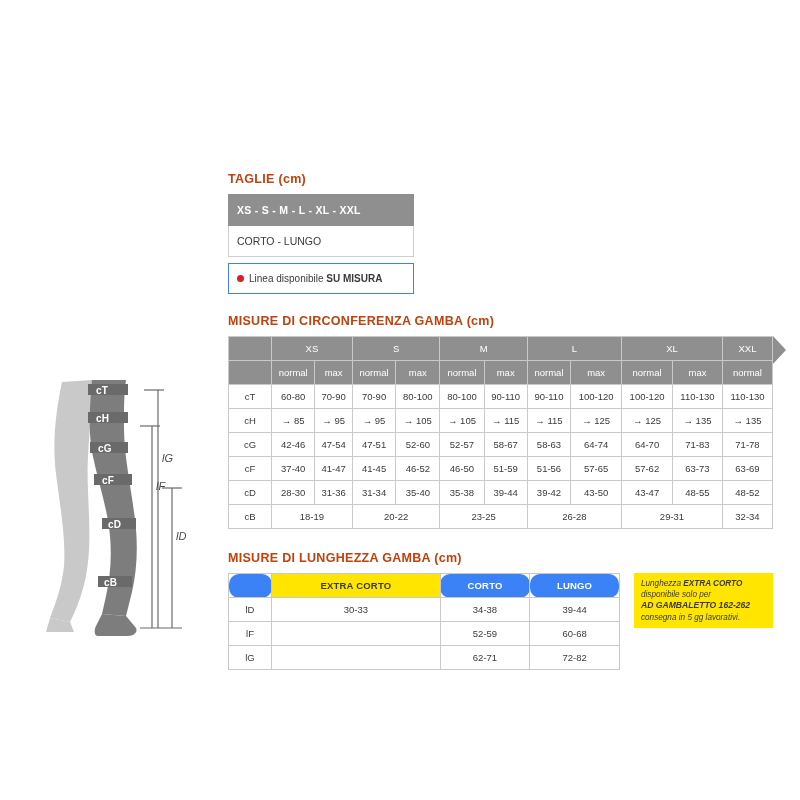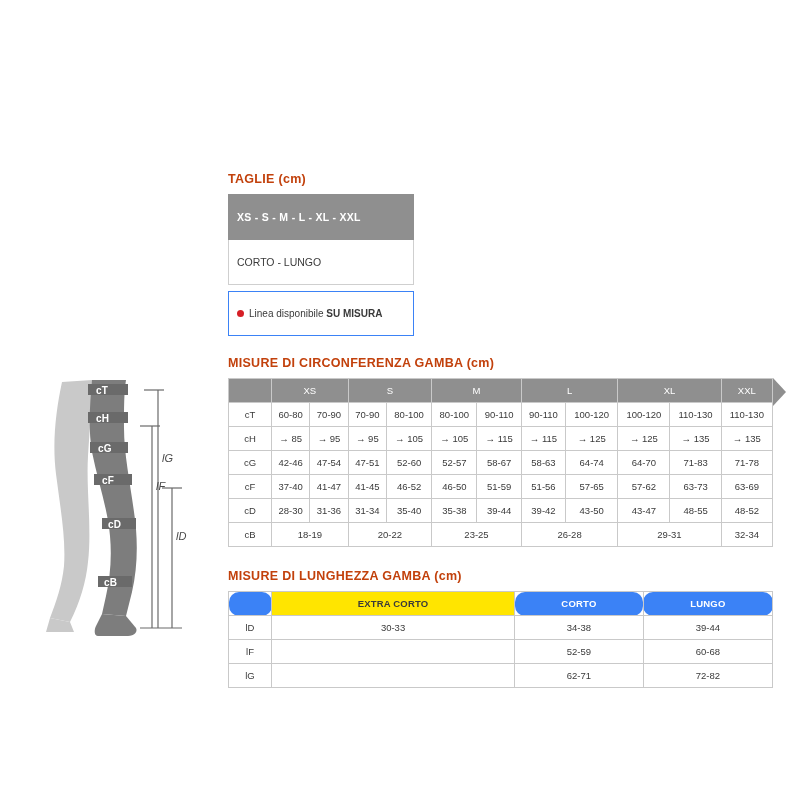--- a/index.html
+++ b/index.html
@@ -61,21 +61,21 @@
     color: #c2410c;
     letter-spacing: 0.3px;
     margin: 0 0 8px 0;
   }
 
   
   .taglie-block { margin-bottom: 20px; }
   .taglie-row {
     width: 186px;
     box-sizing: border-box;
-    padding: 16px 8px;
+    padding: 9px 8px;
     font-size: 10.5px;
     border: 1px solid #cfcfcf;
     border-top: none;
     background: #ffffff;
     color: #3a3a3a;
   }
   .taglie-row.head {
     background: #8f8f8f;
     color: #ffffff;
     font-weight: bold;
@@ -238,20 +238,34 @@
           <thead>
             <tr id="circ-size-row">
               <th class="hdr-gray"></th>
             <th class="hdr-gray" colspan="2">XS</th>
                 <th class="hdr-gray" colspan="2">S</th>
                 <th class="hdr-gray" colspan="2">M</th>
                 <th class="hdr-gray" colspan="2">L</th>
                 <th class="hdr-gray" colspan="2">XL</th>
                 <th class="hdr-gray" colspan="1">XXL</th>
               </tr>
+            <tr id="circ-sub-row">
+              <th class="hdr-gray"></th>
+            <th class="hdr-gray">normal</th>
+                <th class="hdr-gray">max</th>
+                <th class="hdr-gray">normal</th>
+                <th class="hdr-gray">max</th>
+                <th class="hdr-gray">normal</th>
+                <th class="hdr-gray">max</th>
+                <th class="hdr-gray">normal</th>
+                <th class="hdr-gray">max</th>
+                <th class="hdr-gray">normal</th>
+                <th class="hdr-gray">max</th>
+                <th class="hdr-gray">normal</th>
+              </tr>
           </thead>
           <tbody id="circ-body">
               <tr>
                 <td class="rowlabel">cT</td>
                 <td>60-80</td>
                 <td>70-90</td>
                 <td>70-90</td>
                 <td>80-100</td>
                 <td>80-100</td>
                 <td>90-110</td>
@@ -358,17 +372,23 @@
               </tr>
               <tr>
                 <td class="rowlabel">lG</td>
                 <td></td>
                 <td>62-71</td>
                 <td>72-82</td>
               </tr>
             </tbody>
         </table>
 
+        <div class="note-box">
+          <div><span>Lunghezza </span><b>EXTRA CORTO</b></div>
+          <div>disponibile solo per</div>
+          <div class="bigger" style="font-weight:bold;">AD GAMBALETTO 162-262</div>
+          <div>consegna in 5 gg lavorativi.</div>
+        </div>
       </div>
     </div>
 
   </div>
 </div>
 
 </body></html>

